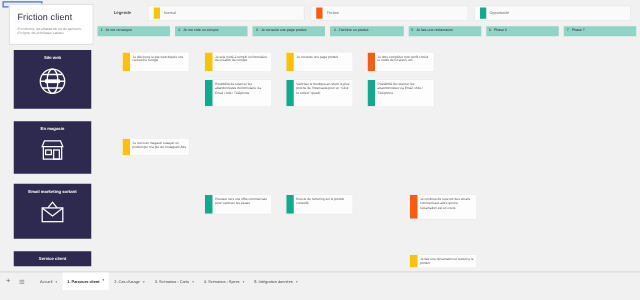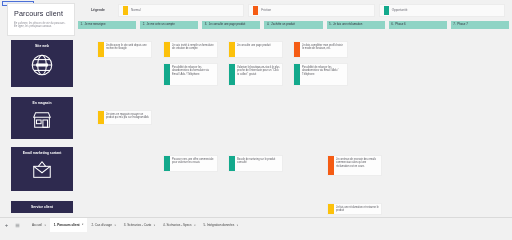--- a/index.html
+++ b/index.html
@@ -105,21 +105,21 @@
 </head>
 <body>
 
 <div class="app">
 
   <div class="canvas">
 
     <div class="marquee"></div>
 
     <div class="title-panel">
-      <h1>Parcours client</h1>
+      <h1>Friction client</h1>
       <div class="title-sub">En colonne, les phases de vie du parcours. En ligne, les principaux canaux.</div>
     </div>
 
     <div class="legend-row">
       <div class="legend-label">Légende</div>
       <div class="legend-card">
         <span class="legend-swatch" style="background:#fcc10b"></span>
         <span class="legend-text">Normal</span>
       </div>
       <div class="legend-card">

